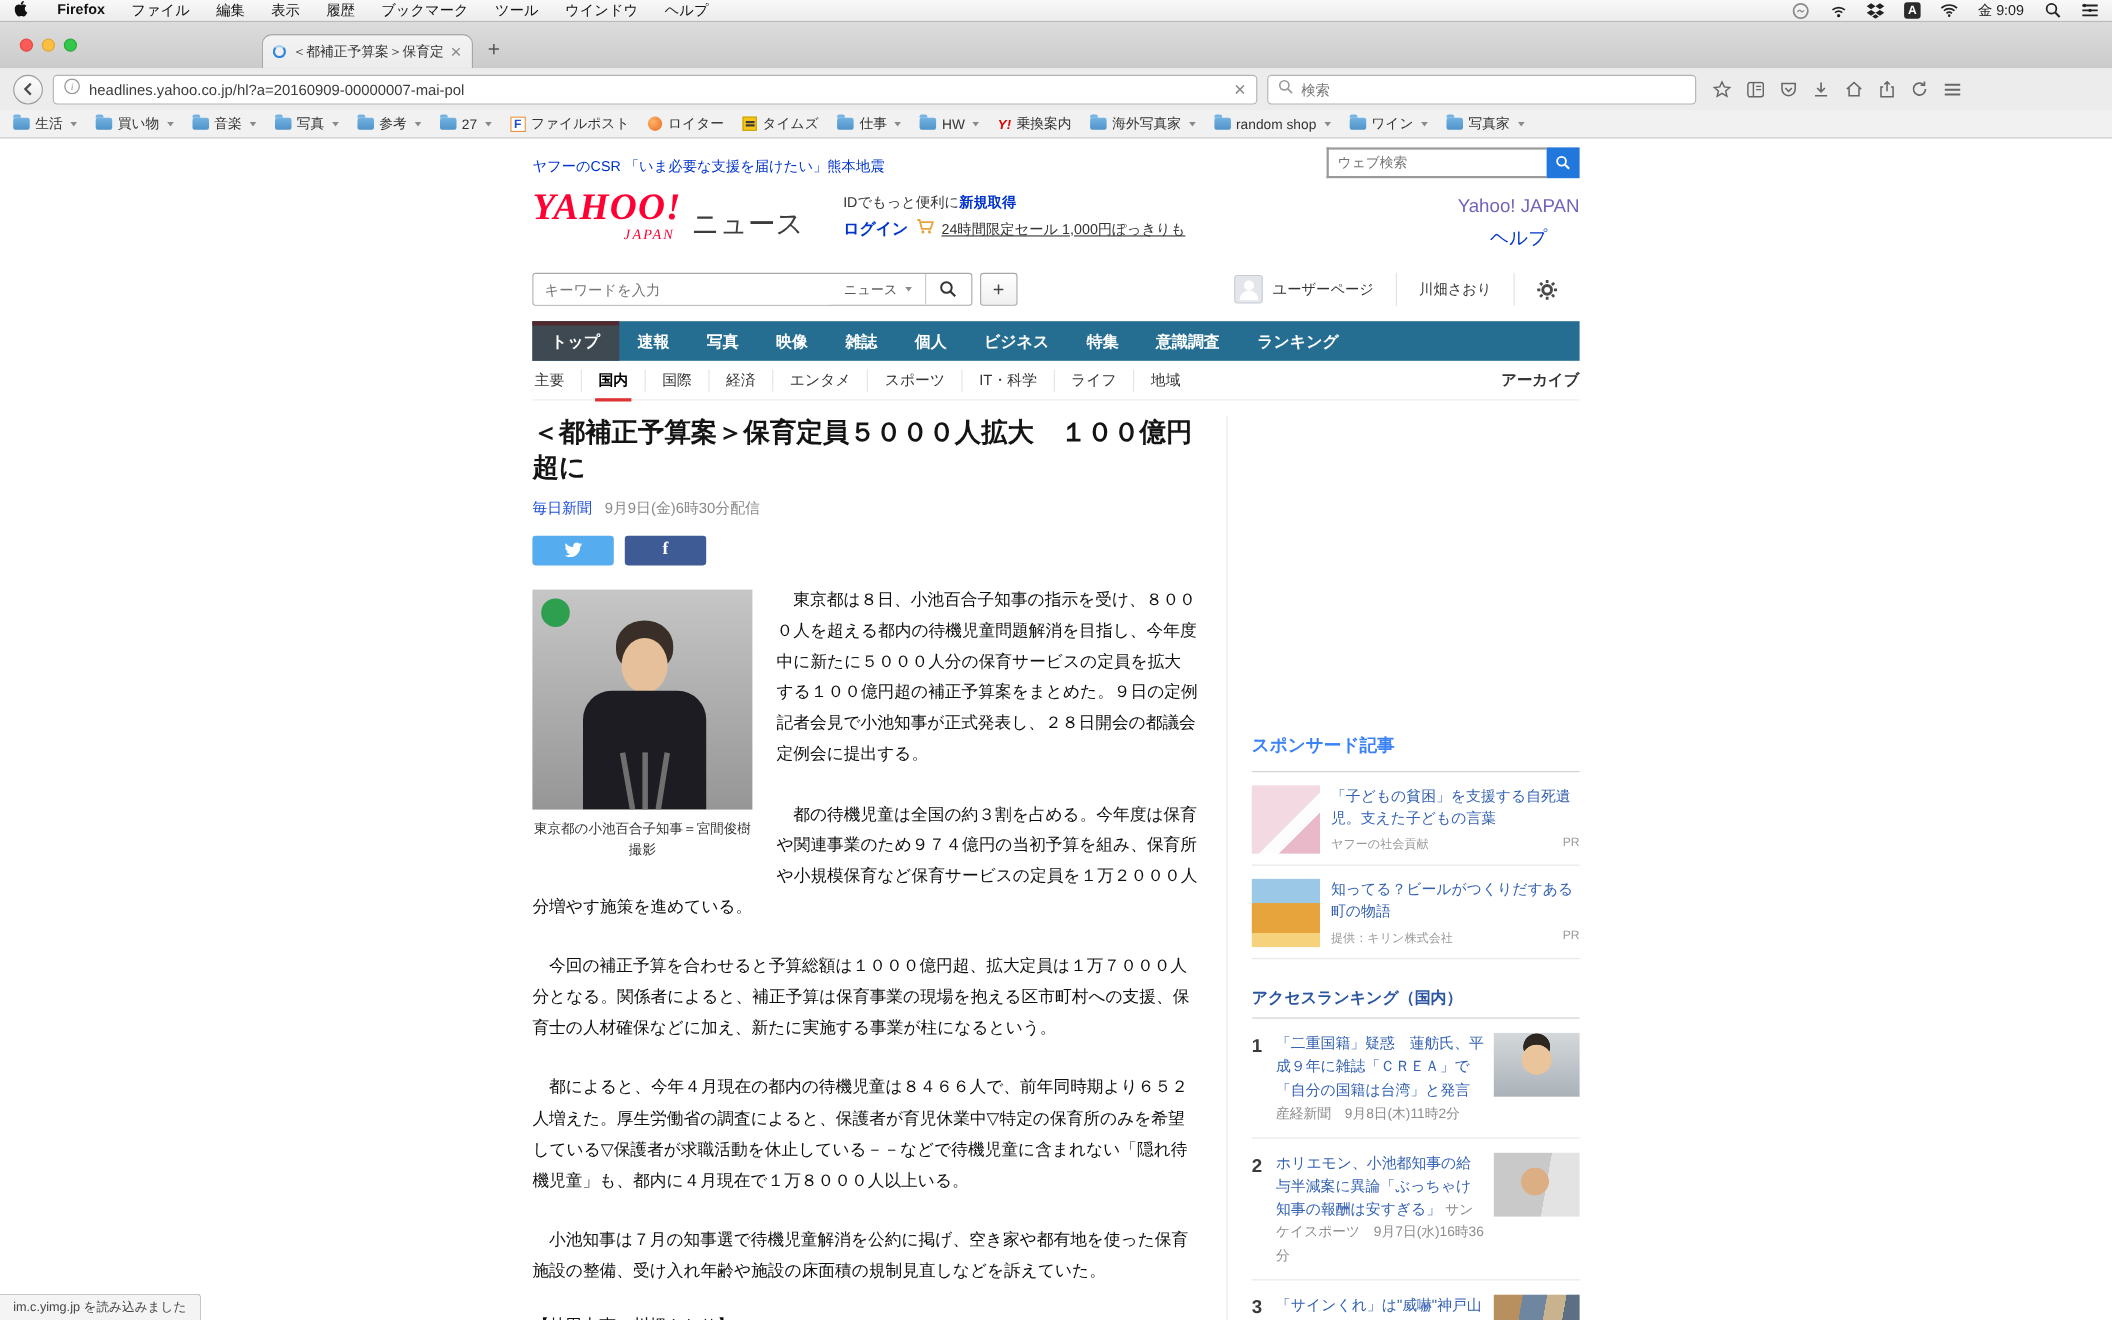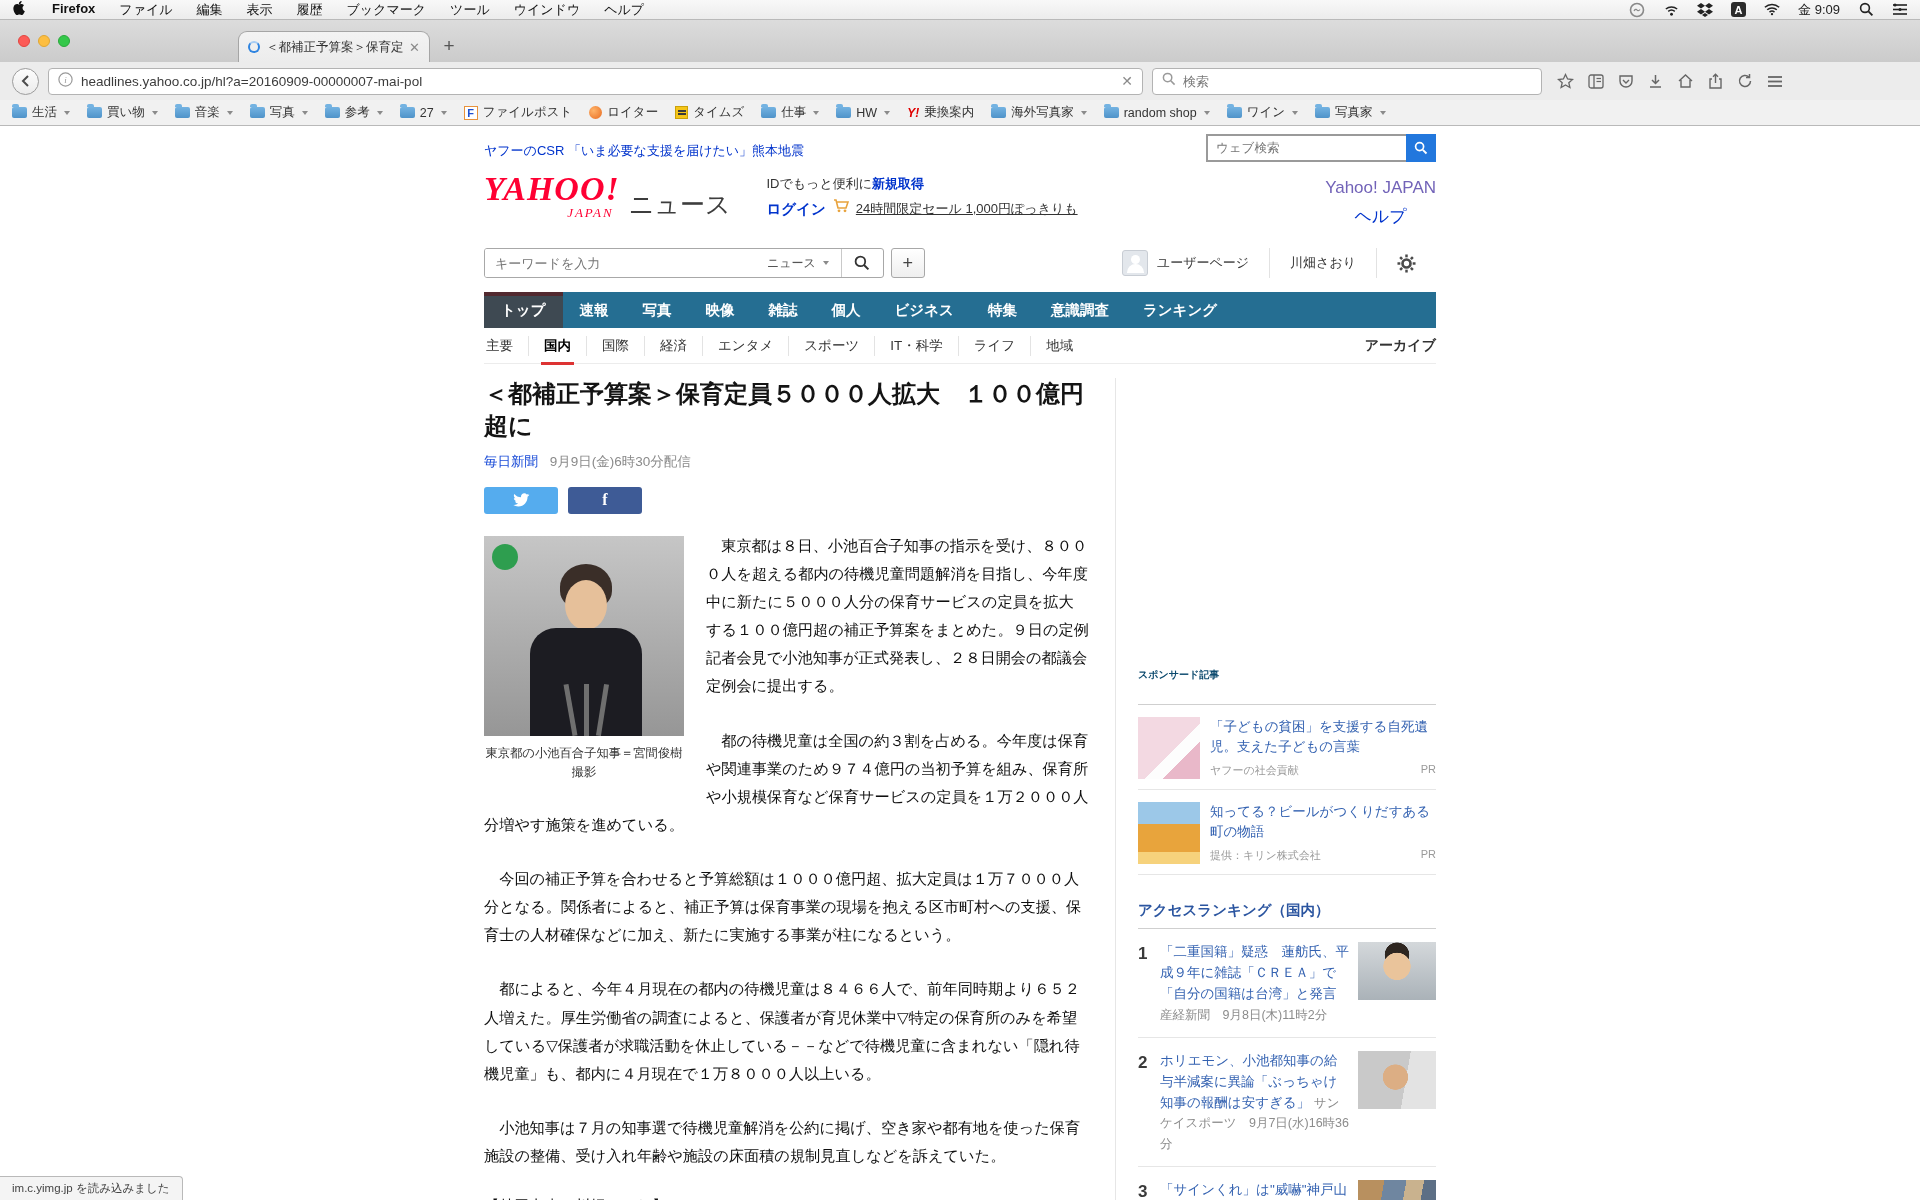--- a/index.html
+++ b/index.html
@@ -110,21 +110,21 @@
   .p-face{position:absolute;left:81px;top:44px;width:42px;height:50px;border-radius:50%;background:#e6c09a;}
   .p-suit{position:absolute;left:46px;top:92px;width:112px;height:108px;border-radius:26px 26px 0 0;background:#1c1c22;}
   .p-mic{position:absolute;width:5px;height:52px;background:#6f6f6f;bottom:0;}
   .p-mic.m1{left:84px;transform:rotate(-10deg);}
   .p-mic.m2{left:100px;}
   .p-mic.m3{left:116px;transform:rotate(9deg);}
   figcaption{margin-top:8px;font-size:12.3px;color:#333;line-height:1.55;}
   .credit{margin-top:-4px;}
 
   .sidebar{width:320px;padding-left:22px;flex-shrink:0;}
-  .sp-head{margin-top:290px;font-size:10px;font-weight:bold;color:#0c4a6e;padding-bottom:22px;border-bottom:1px solid #cfcfcf;}
+  .sp-head{margin-top:290px;font-size:16px;font-weight:bold;color:#3b82f6;padding-bottom:12px;border-bottom:1px solid #cfcfcf;}
   .sp-item{display:flex;gap:10px;padding:12px 0 10px;border-bottom:1px solid #e6e6e6;}
   .sp-thumb{width:62px;height:62px;flex-shrink:0;}
   .sp-thumb.t1{background:linear-gradient(135deg,#f3d9e2 0 55%,#fdfdfd 55% 70%,#e9b8c9 70%);}
   .sp-thumb.t2{background:linear-gradient(180deg,#9cc8e8 0 35%,#e8a43c 35% 80%,#f6d27c 80%);}
   .sp-body{flex:1;}
   .sp-title{font-size:13.5px;color:#3462b1;line-height:1.5;}
   .sp-meta{display:flex;justify-content:space-between;margin-top:5px;font-size:11px;color:#9a9a9a;}
   .rk-head{margin-top:26px;font-size:14.5px;font-weight:bold;color:#2b55a0;padding-bottom:8px;border-bottom:1px solid #cfcfcf;}
   .rk-item{display:flex;padding:13px 0 11px;border-bottom:1px solid #e6e6e6;}
   .rk-num{width:22px;font-size:17px;font-weight:bold;color:#3a3a3a;padding-top:2px;flex-shrink:0;}

